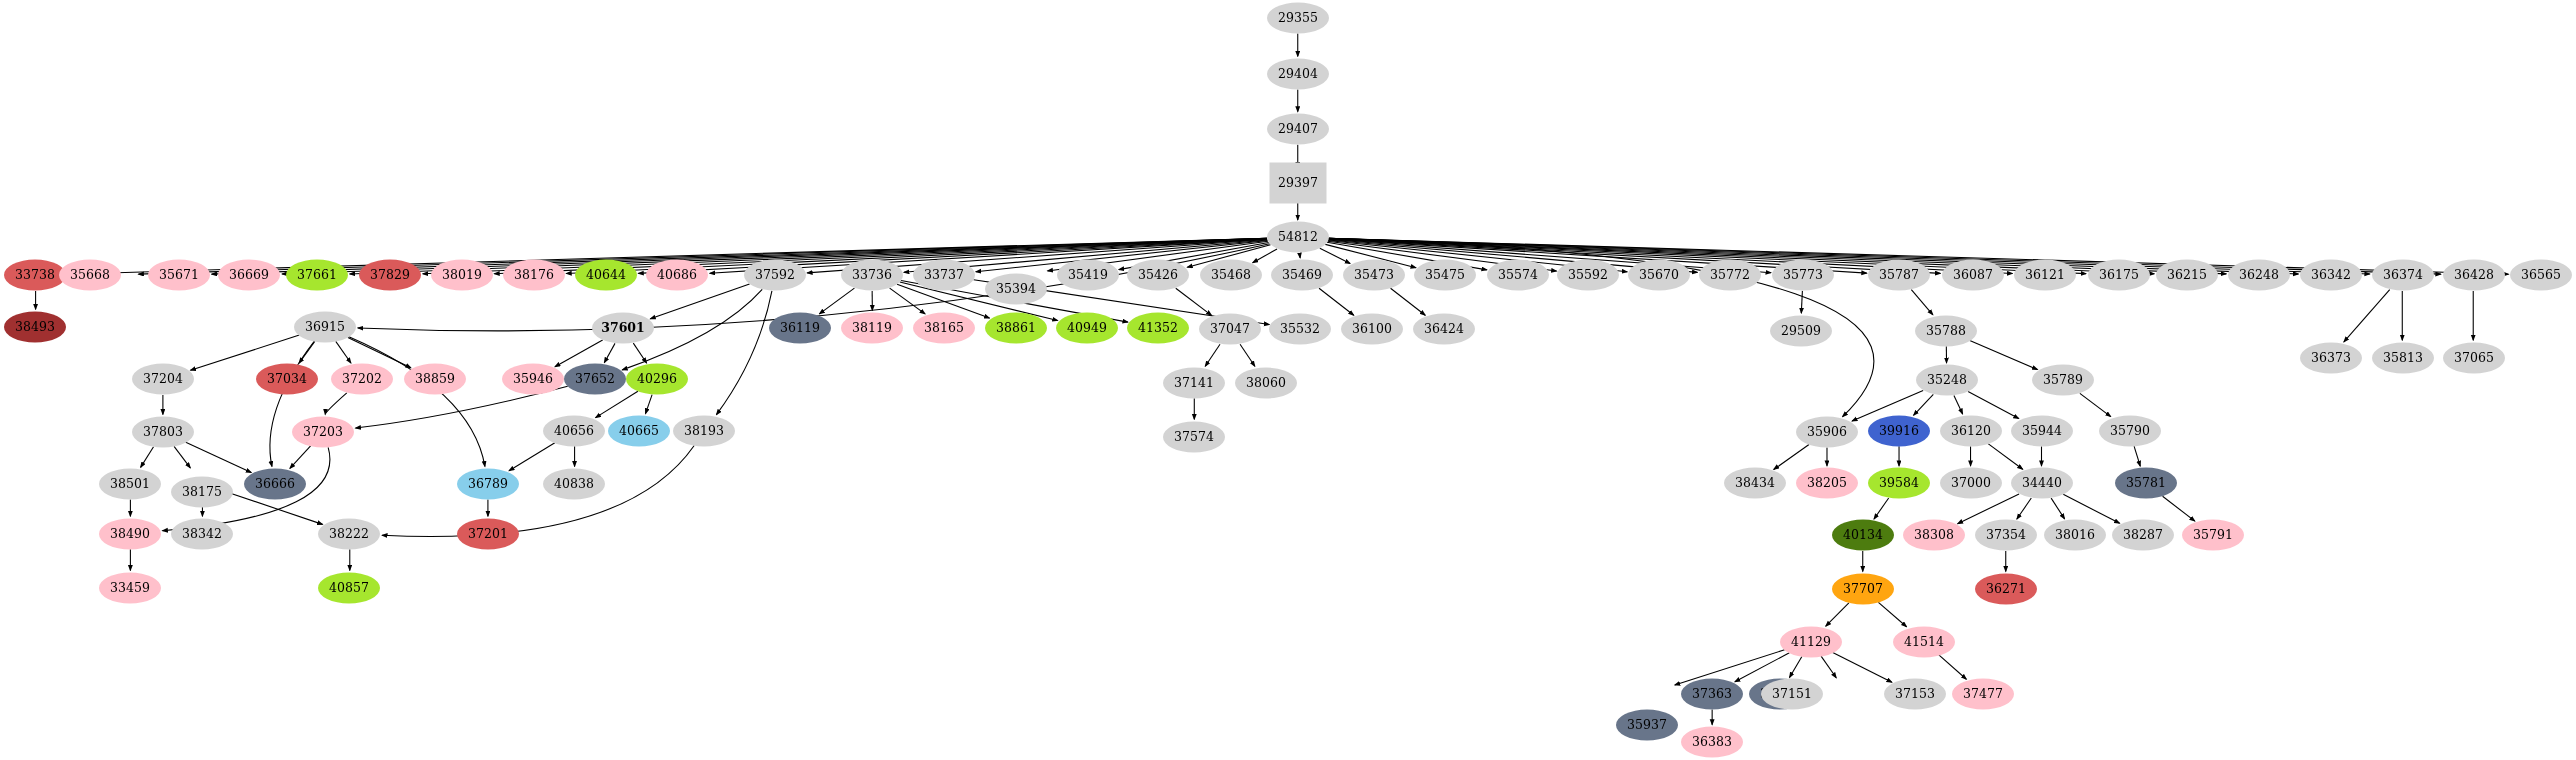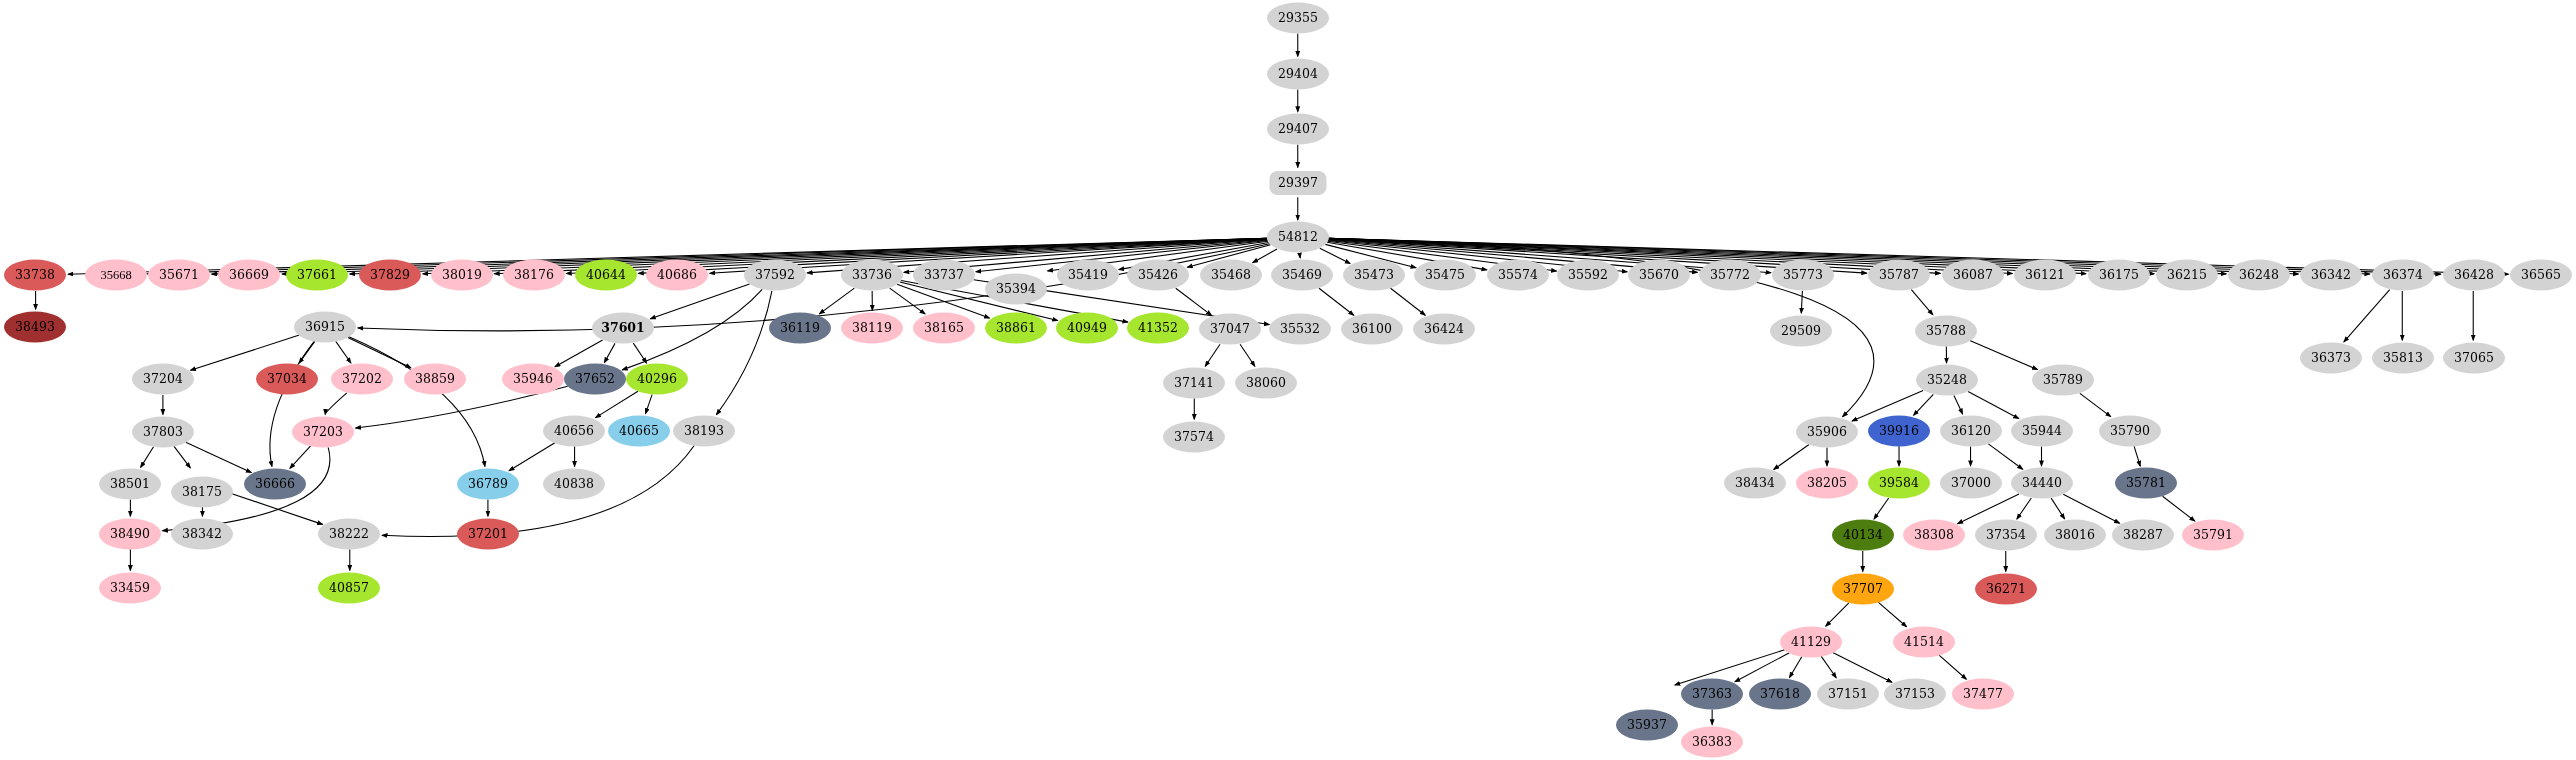--- a/index.html
+++ b/index.html
@@ -2,21 +2,21 @@
 <html style="font-size:8.7px"><head>
 <meta charset="utf-8">
 <style>
   html,body{margin:0;padding:0;background:#ffffff;}
   #canvas{position:relative;width:2576px;height:760px;background:#ffffff;overflow:hidden;
           font-family:"DejaVu Serif", serif;}
   #edge-layer{position:absolute;left:0;top:0;width:2576px;height:760px;}
   .node{position:absolute;display:flex;align-items:center;justify-content:center;
         width:62px;height:31px;border-radius:50%;transform:translate(-50%,-50%);
         font-size:12.5px;color:#000;line-height:1;user-select:none;}
-  .node.box{border-radius:8px;width:57px;height:24px;}
+  .node.box{border-radius:0;width:57px;height:41px;}
   .c-gray{background:#d3d3d3;}
   .c-pink{background:#ffc0cb;}
   .c-red{background:#da5a5a;}
   .c-darkred{background:#a03030;}
   .c-green{background:#a6e62e;}
   .c-slate{background:#68758a;}
   .c-skyblue{background:#87ceeb;}
   .c-blue{background:#3f63cf;}
   .c-yellow{background:#4d7c0f;}
   .c-orange{background:#ffa510;}
@@ -156,21 +156,21 @@
         <path d="M4565.0,537.0 Q4565,584 4565.0,628.0" fill="none" stroke="#000000" stroke-width="2" marker-end="url(#arrow)"></path>
       </g>
   </svg>
   <div id="nodes">
       <div class="node c-gray" style="left: 1298px; top: 18px;">29355</div>
       <div class="node c-gray" style="left: 1298px; top: 74px;">29404</div>
       <div class="node c-gray" style="left: 1298px; top: 129px;">29407</div>
       <div class="node c-gray box" style="left: 1298px; top: 183px;">29397</div>
       <div class="node c-gray" style="left: 1298px; top: 237px;">54812</div>
       <div class="node c-red" style="left: 35px; top: 275px;">33738</div>
-      <div class="node c-pink" style="left: 116px; top: 275px; font-family: Liberation Serif, serif;">35668</div>
+      <div class="node c-pink" style="left: 90px; top: 275px;">35668</div>
       <div class="node c-pink" style="left: 179px; top: 275px;">35671</div>
       <div class="node c-pink" style="left: 249px; top: 275px;">36669</div>
       <div class="node c-green" style="left: 317px; top: 275px;">37661</div>
       <div class="node c-red" style="left: 390px; top: 275px;">37829</div>
       <div class="node c-pink" style="left: 462px; top: 275px;">38019</div>
       <div class="node c-pink" style="left: 534px; top: 275px;">38176</div>
       <div class="node c-green" style="left: 606px; top: 275px;">40644</div>
       <div class="node c-pink" style="left: 677px; top: 275px;">40686</div>
       <div class="node c-gray" style="left: 775px; top: 275px;">37592</div>
       <div class="node c-gray" style="left: 872px; top: 275px;">33736</div>
@@ -260,19 +260,19 @@
       <div class="node c-pink" style="left: 2213px; top: 535px;">35791</div>
       <div class="node c-pink" style="left: 130px; top: 588px;">33459</div>
       <div class="node c-green" style="left: 349px; top: 588px;">40857</div>
       <div class="node c-orange" style="left: 1863px; top: 589px;">37707</div>
       <div class="node c-red" style="left: 2006px; top: 589px;">36271</div>
       <div class="node c-pink" style="left: 1811px; top: 642px;">41129</div>
       <div class="node c-pink" style="left: 1924px; top: 642px;">41514</div>
       <div class="node c-slate" style="left: 1647px; top: 694px; margin-top: 31px;">35937</div>
       <div class="node c-slate" style="left: 1712px; top: 694px;">37363</div>
       <div class="node c-slate" style="left: 1780px; top: 694px;">37618</div>
-      <div class="node c-gray" style="left: 1848px; top: 694px;">37151</div>
+      <div class="node c-gray" style="left: 1792px; top: 694px;">37151</div>
       <div class="node c-gray" style="left: 1915px; top: 694px;">37153</div>
       <div class="node c-pink" style="left: 1983px; top: 694px;">37477</div>
       <div class="node c-pink" style="left: 1712px; top: 742px;">36383</div>
     </div>
 </div>
 
 
 </body></html>

